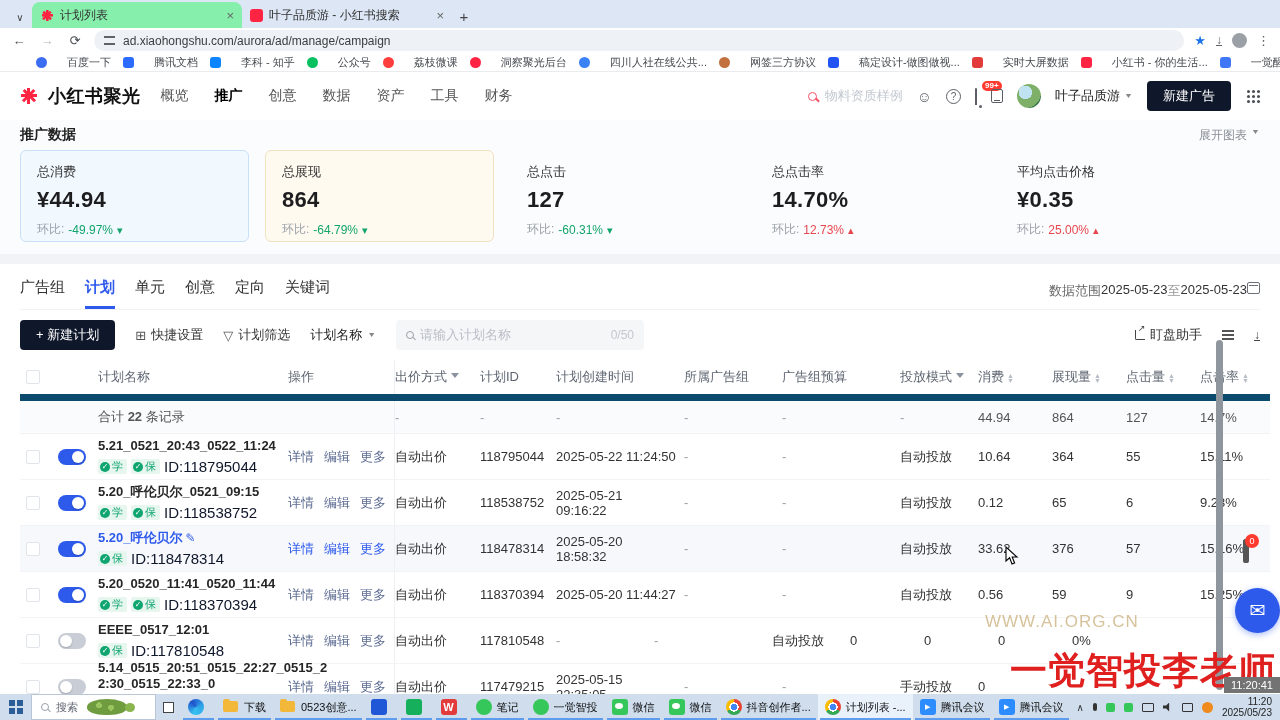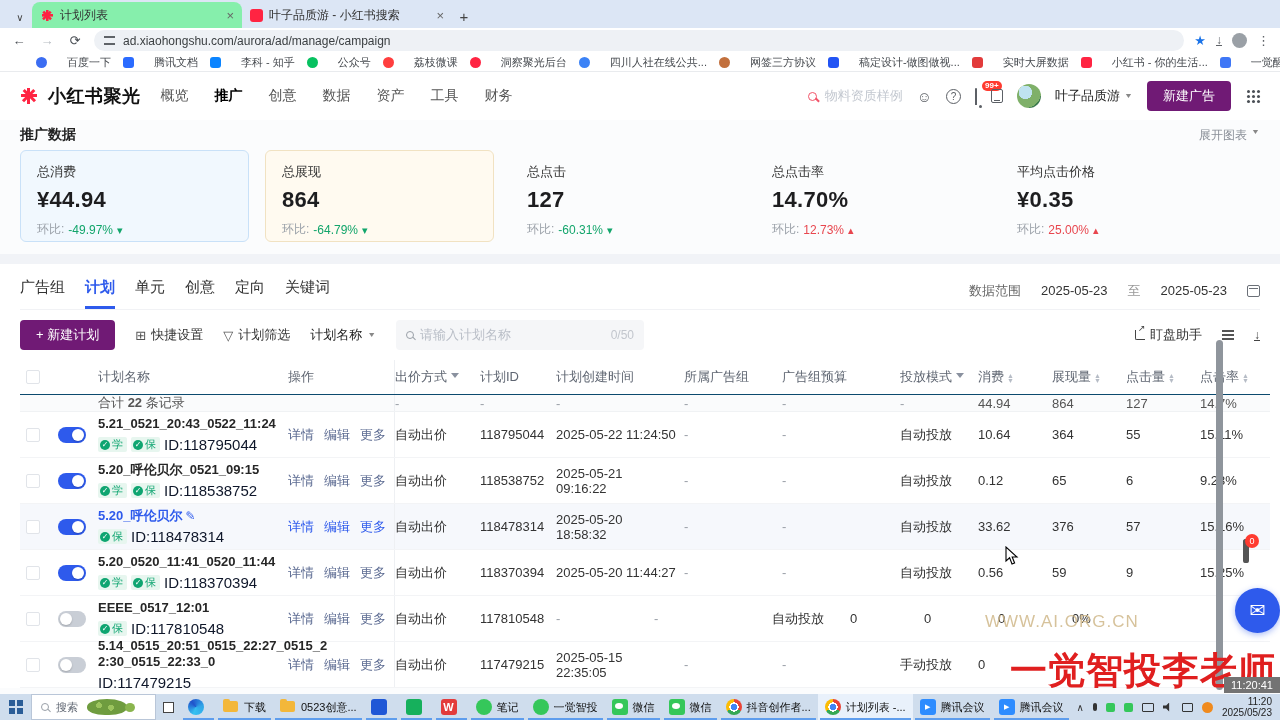--- a/index.html
+++ b/index.html
@@ -53,21 +53,21 @@
 .qc{width:15px;height:15px;border:1.4px solid #5c6066;border-radius:50%;color:#5c6066;font-size:10px;display:flex;align-items:center;justify-content:center}
 .bellwrap{position:relative}
 .bell{width:12px;height:10px;border:1.5px solid #5c6066;border-bottom:1.5px solid #5c6066;border-radius:6px 6px 1px 1px;position:relative}
 .bell::after{content:"";position:absolute;left:3px;bottom:-4px;width:3px;height:3px;border-radius:50%;background:#5c6066}
 .badge99{position:absolute;top:-8px;left:7px;background:#ff3b30;color:#fff;font-size:8px;line-height:10px;padding:0 3px;border-radius:6px;font-weight:700}
 .tablet{width:12px;height:14px;border:1.5px solid #5c6066;border-radius:2px;position:relative}
 .tablet::after{content:"";position:absolute;bottom:1px;left:2px;right:2px;height:1.5px;background:#5c6066}
 .avatar{width:24px;height:24px;border-radius:50%;background:radial-gradient(circle at 35% 35%,#bfe3f0 0 30%,#7fb069 31% 70%,#3e7c4f 71%)}
 .acct{font-size:13px;color:#222;display:flex;align-items:center;gap:4px}
 .caret{color:#888;font-size:9px;transform:scaleY(.8)}
-.btn-blue{background:#701a75;color:#fff;border-radius:4px;font-size:13px;padding:6px 16px;white-space:nowrap}
+.btn-blue{background:#0f172a;color:#fff;border-radius:4px;font-size:13px;padding:6px 16px;white-space:nowrap}
 .grid9{width:3px;height:3px;background:#4a4f55;border-radius:50%;box-shadow:5px 0 #4a4f55,10px 0 #4a4f55,0 5px #4a4f55,5px 5px #4a4f55,10px 5px #4a4f55,0 10px #4a4f55,5px 10px #4a4f55,10px 10px #4a4f55;margin:1px 12px 10px 2px}
 
 
 .content{position:absolute;top:120px;left:0;right:0;bottom:0;background:#fbfcfd}
 .stats{padding:6px 20px 0}
 .stats-head{display:flex;justify-content:space-between;align-items:center}
 .stitle{font-size:14px;font-weight:700;color:#222}
 .expand{font-size:12px;color:#8a8f98;display:flex;gap:4px;align-items:flex-start}
 .cards{display:flex;gap:16px;margin-top:6px}
 .card{width:229px;height:92px;border-radius:6px;padding:12px 16px;border:1px solid transparent}
@@ -81,21 +81,21 @@
 .arrow[data-trend="down"]::after{content:"▾";color:#12a56b;font-size:11px}
 .arrow[data-trend="up"]::after{content:"▴";color:#e8464e;font-size:11px}
 .band{height:10px;background:#f1f3f7;margin-top:12px}
 
 
 .panel{background:#fff;padding:8px 20px 0;position:relative}
 .ptabs-row{display:flex;justify-content:space-between;align-items:center;border-bottom:1px solid #f1f2f5}
 .ptabs{display:flex;gap:20px;font-size:15px;color:#333}
 .ptab{padding:6px 0 9px}
 .ptab.on{color:#2e5aec;font-weight:700;border-bottom:3px solid #2e5aec}
-.dater{display:flex;align-items:center;gap:20px;font-size:13px;color:#333}
+.dater{display:flex;align-items:flex-start;gap:0;font-size:13px;color:#333}
 .dater .dl{color:#666}
 .dater .to{color:#999}
 .cal{width:13px;height:12px;border:1.4px solid #6b7078;border-radius:2px;position:relative}
 .cal::before{content:"";position:absolute;top:2px;left:1px;right:1px;height:1.3px;background:#6b7078}
 .toolbar{display:flex;justify-content:space-between;align-items:center;margin-top:10px}
 .tb-left{display:flex;align-items:center;gap:20px}
 .tool{display:flex;align-items:center;gap:5px;color:#333;font-size:13px}
 .gicon{color:#555;font-size:13px}
 .sel{display:flex;align-items:center;gap:5px;color:#222}
 .searchbox{display:flex;align-items:center;gap:6px;background:#f5f6f8;border-radius:4px;height:30px;padding:0 10px;width:248px}
@@ -105,21 +105,21 @@
 .searchbox .cnt{color:#c2c6cd;font-size:12px}
 .tb-right{display:flex;align-items:center;gap:20px}
 .extlink{width:10px;height:10px;border:1.4px solid #444;border-top:none;border-right:none;position:relative;border-radius:0 0 0 2px}
 .extlink::after{content:"↗";position:absolute;top:-7px;left:2px;font-size:9px;color:#444}
 .bars{width:12px;height:2px;background:#555;box-shadow:0 4px #555,0 8px #555;margin-bottom:8px}
 
 
 .tbl{margin-top:10px;width:1250px;position:relative}
 .thr,.tsum,.trow{display:flex;align-items:center}
 .thr{height:34px;color:#5f6672}
-.tsum{height:18px;background:#fafbfc;border-top:1px solid #0c4a6e;border-bottom:1px solid #f0f2f4;color:#555}
+.tsum{height:40px;background:#fafbfc;border-top:7px solid #0c4a6e;border-bottom:1px solid #f0f2f4;color:#555}
 .trow{height:46px;border-bottom:1px solid #f3f4f6}
 .trow.hl{background:#f6f8fc}
 .cell{padding-right:8px;flex:0 0 auto}
 .c-check{width:34px;display:flex;justify-content:center}
 .c-toggle{width:44px;display:flex;justify-content:center}
 .c-name{width:190px}
 .c-ops{width:107px;align-self:stretch;display:flex;align-items:center;border-right:1px solid #eef0f3}
 .c-bid{width:85px}.c-id{width:76px}.c-created{width:128px}.c-group{width:98px}.c-budget{width:118px}.c-mode{width:78px}.c-cost{width:74px}.c-imp{width:74px}.c-clicks{width:74px}.c-ctr{width:70px}
 .cb{width:14px;height:14px;border:1px solid #e1e4e9;border-radius:2px;background:#fff}
 .toggle{width:28px;height:16px;border-radius:8px;background:#c9ced6;position:relative}

